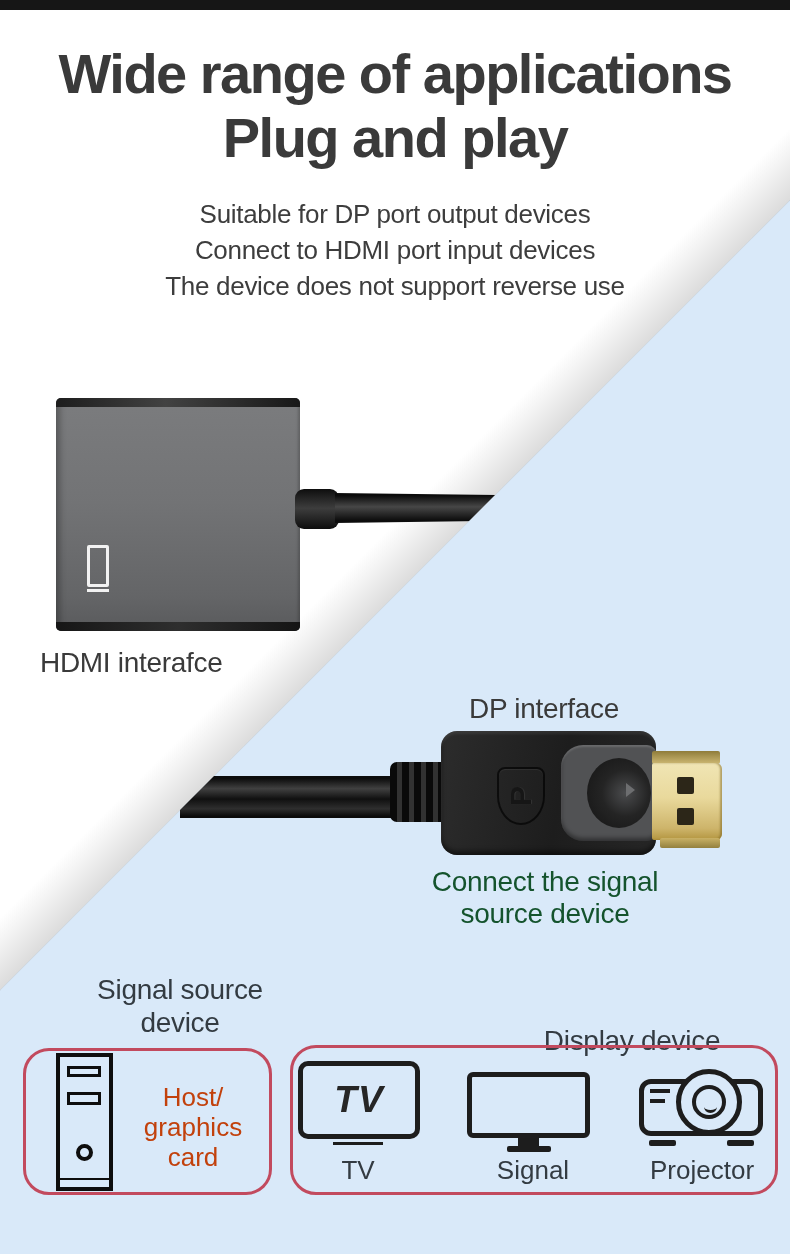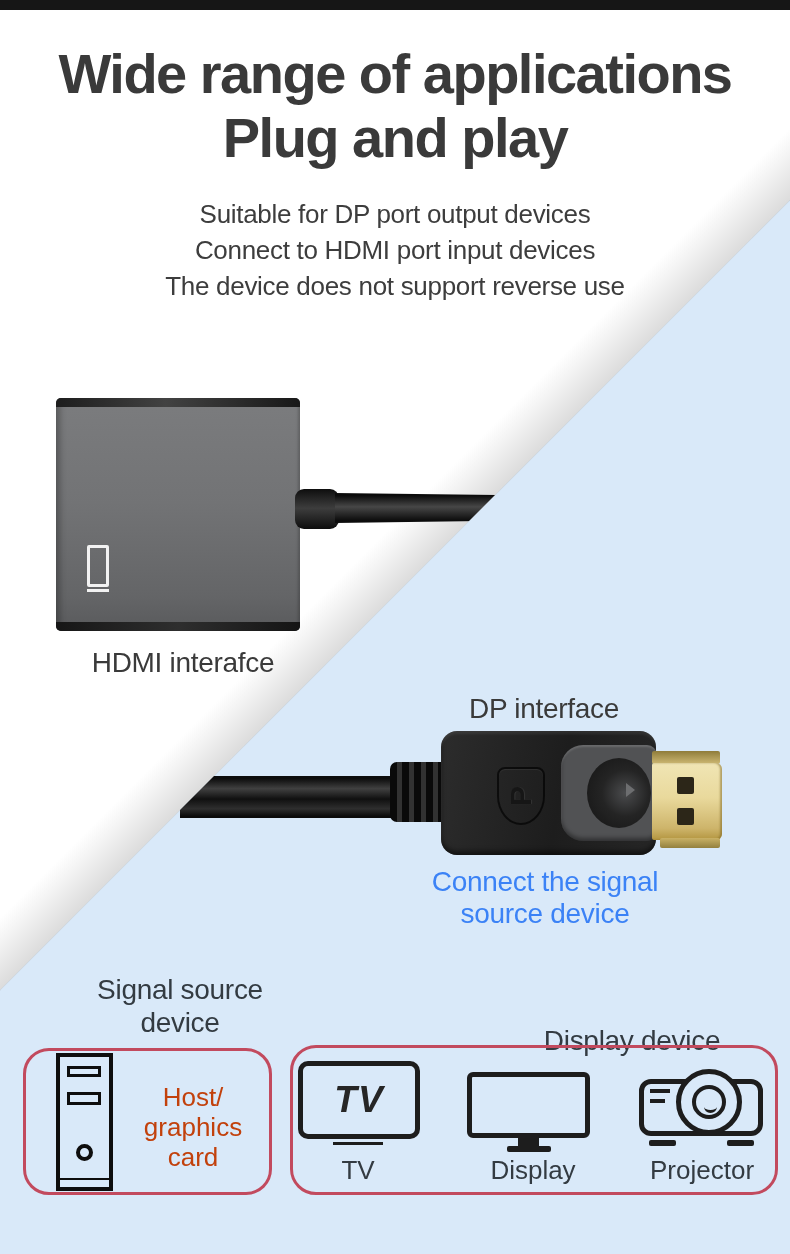--- a/index.html
+++ b/index.html
@@ -19,23 +19,23 @@
              font-size:26px;line-height:36px;letter-spacing:-0.3px;}
   
   .blue-bg{left:0;top:0;width:790px;height:1254px;background:#d9e9f9;
            clip-path:polygon(100% 15.95%,100% 100%,0 100%,0 78.95%);}
   .diag-shadow{left:-326px;top:544px;width:1400px;height:60px;
      background:linear-gradient(to bottom,rgba(110,110,110,0) 15%,rgba(95,95,95,0.22) 100%);
      transform:rotate(-45deg);}
   
   .lbl{color:#3a3a3a;font-size:28px;line-height:34px;letter-spacing:-0.3px;}
   .lbl-connect-display{left:18px;top:346px;}
-  .lbl-hdmi{left:55px;top:646px;width:256px;text-align:center;}
+  .lbl-hdmi{left:40px;top:646px;width:256px;text-align:left;}
   .lbl-dp{left:394px;top:692px;width:300px;text-align:center;}
-  .lbl-signal{left:395px;top:866px;width:300px;text-align:center;line-height:32px;color:#3b82f6;}
+  .lbl-signal{left:395px;top:866px;width:300px;text-align:center;line-height:32px;color:#14532d;}
   .lbl-source-grp{left:30px;top:973px;width:300px;text-align:center;line-height:33px;color:#333b42;}
   .lbl-display-grp{left:482px;top:1024px;width:300px;text-align:center;color:#333b42;}
   
   .hdmi-photo{left:40px;top:340px;width:620px;height:340px;
               clip-path:polygon(0 0,610px 0,270px 340px,0 340px);}
   .adapter-box{position:absolute;left:16px;top:58px;width:244px;height:233px;border-radius:5px;
      background:linear-gradient(180deg,#7b7c7e 0%,#727375 45%,#646567 85%,#595a5c 100%);
      box-shadow:inset 4px 0 6px rgba(0,0,0,0.28), inset -2px 0 3px rgba(0,0,0,0.18);}
   .adapter-topband{position:absolute;left:0;top:0;width:100%;height:9px;border-radius:5px 5px 0 0;
      background:linear-gradient(90deg,#1d1d1d,#424242 45%,#181818);}
@@ -196,21 +196,21 @@
 
   <div class="abs tv-frame">
     <span>TV</span>
   </div>
   <div class="abs tv-stand"></div>
   <div class="abs dev-label dev-label-tv">TV</div>
 
   <div class="abs mon-frame"></div>
   <div class="abs mon-neck"></div>
   <div class="abs mon-base"></div>
-  <div class="abs dev-label dev-label-mon">Display</div>
+  <div class="abs dev-label dev-label-mon">Signal</div>
 
   <div class="abs proj-body"></div>
   <div class="abs proj-line1"></div>
   <div class="abs proj-line2"></div>
   <div class="abs proj-lens-outer"></div>
   <div class="abs proj-lens-inner"></div>
   <div class="abs proj-lens-glint"></div>
   <div class="abs proj-foot1"></div>
   <div class="abs proj-foot2"></div>
   <div class="abs dev-label dev-label-proj">Projector</div>

